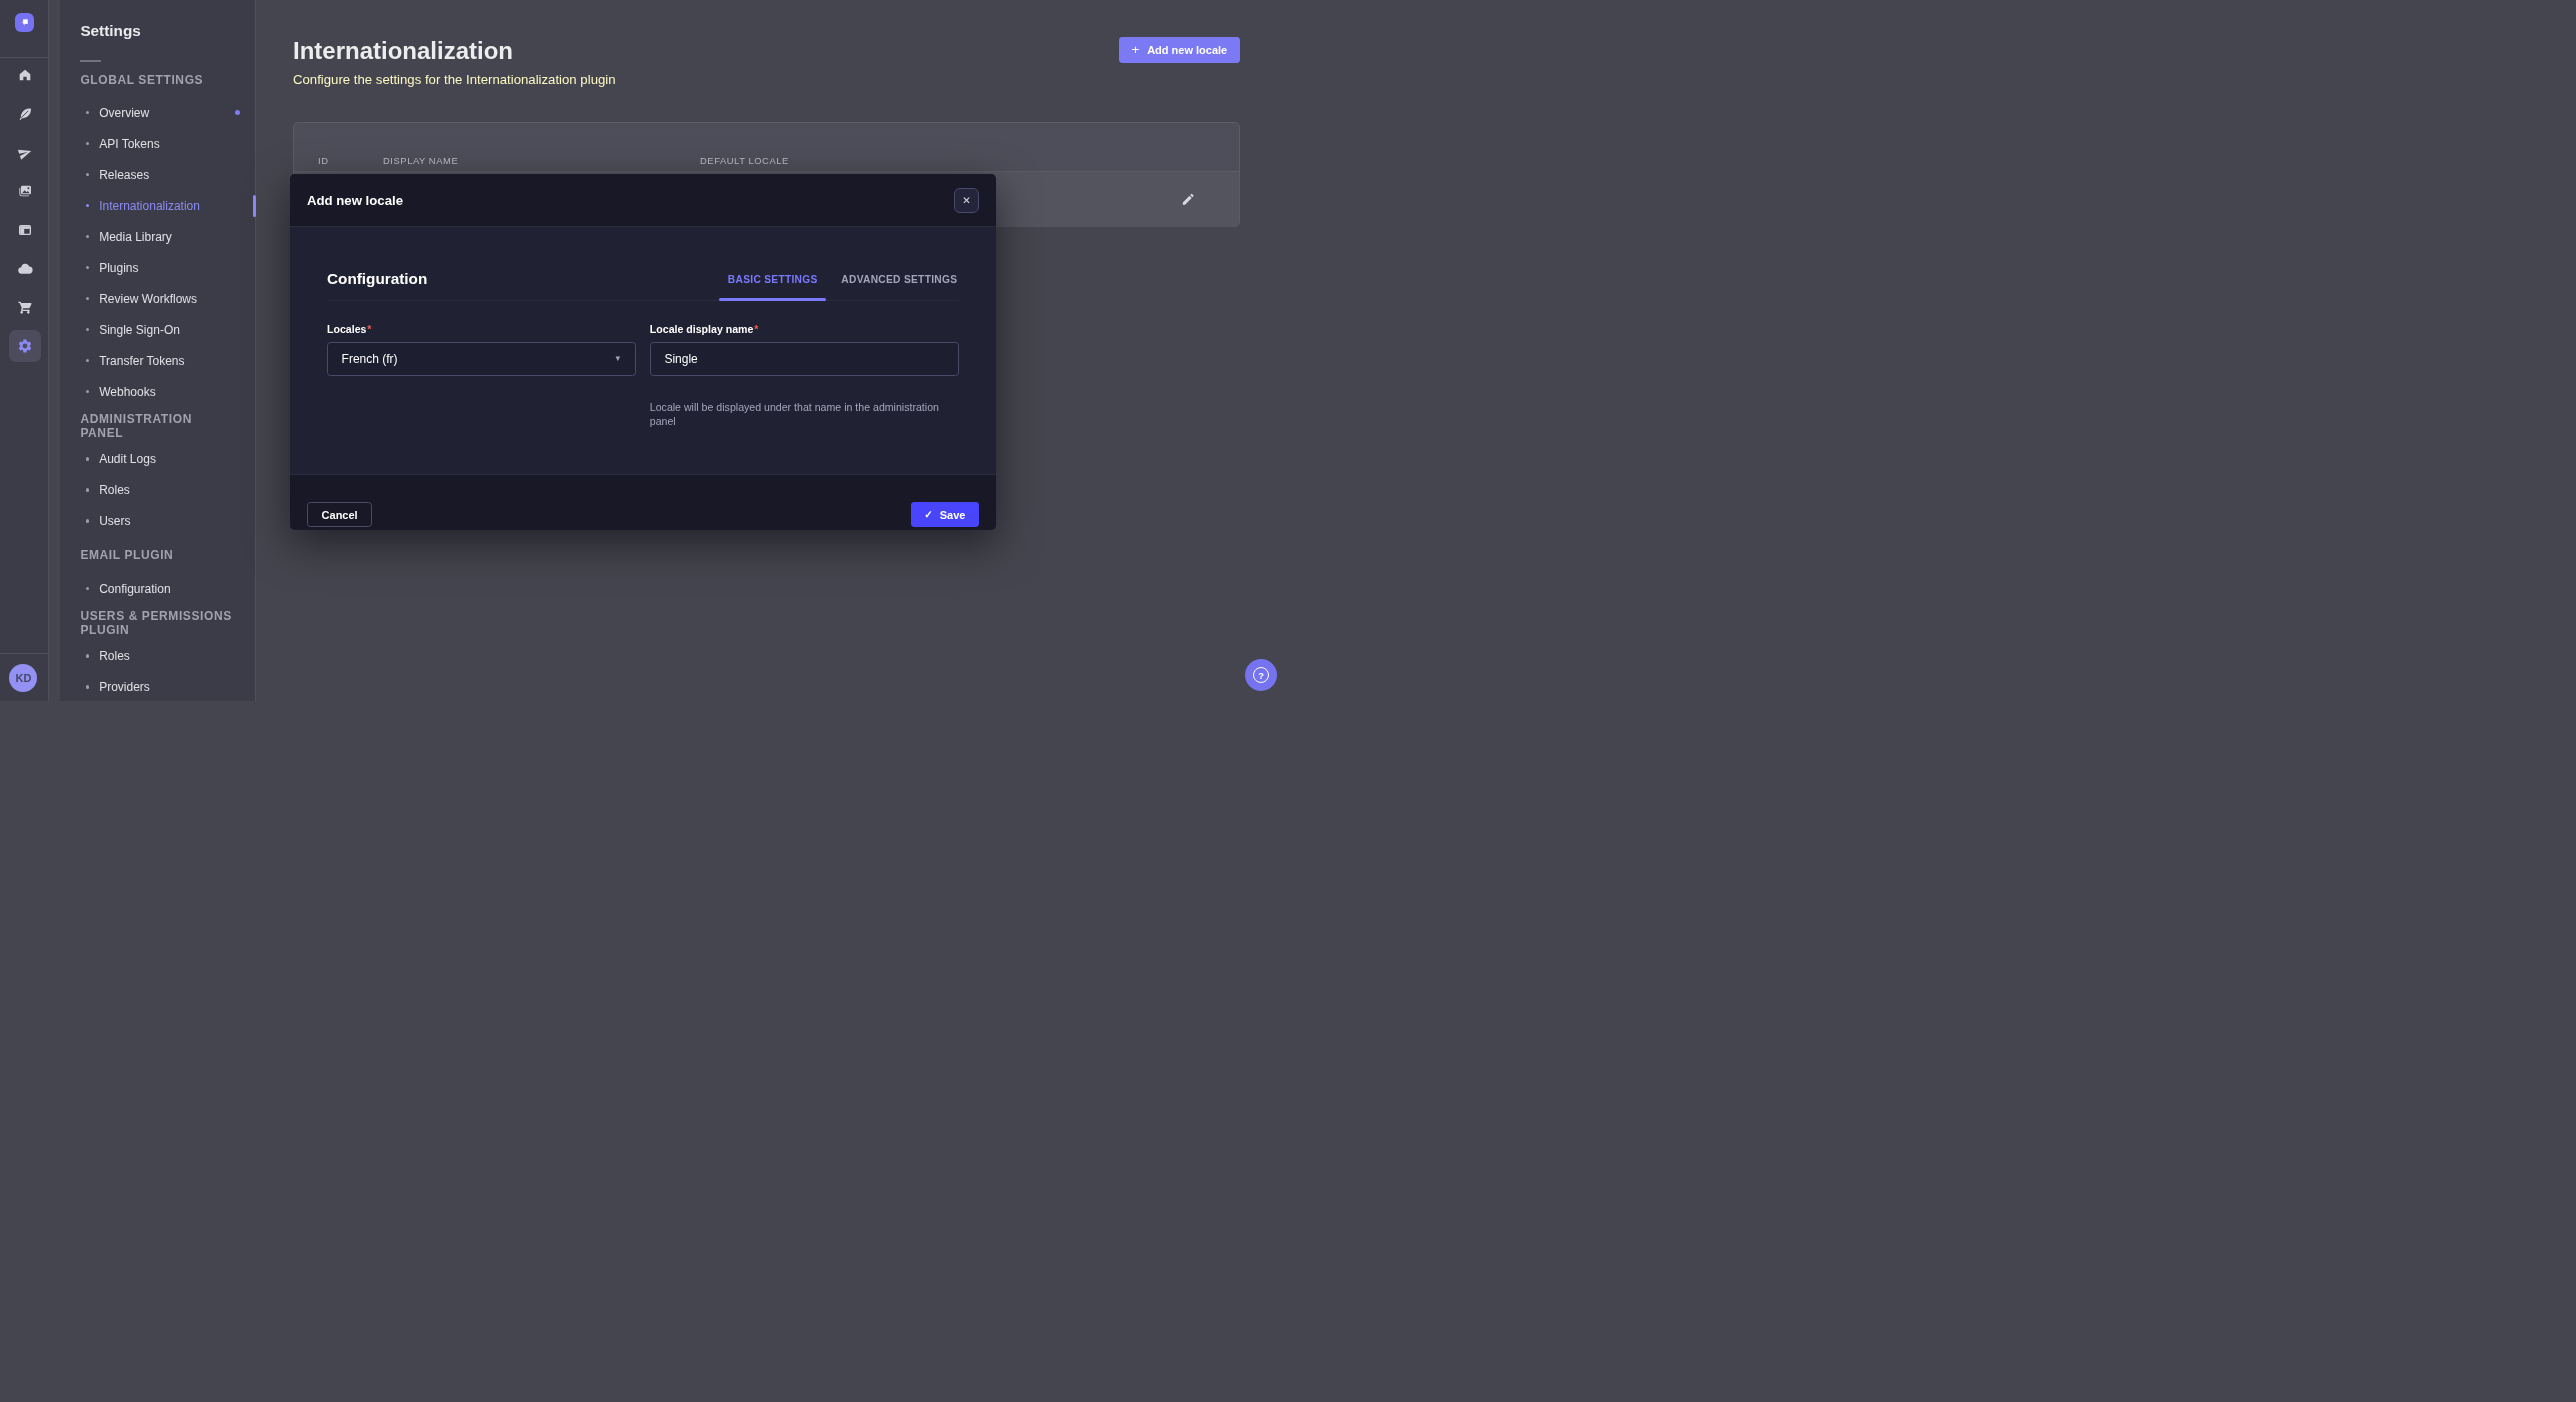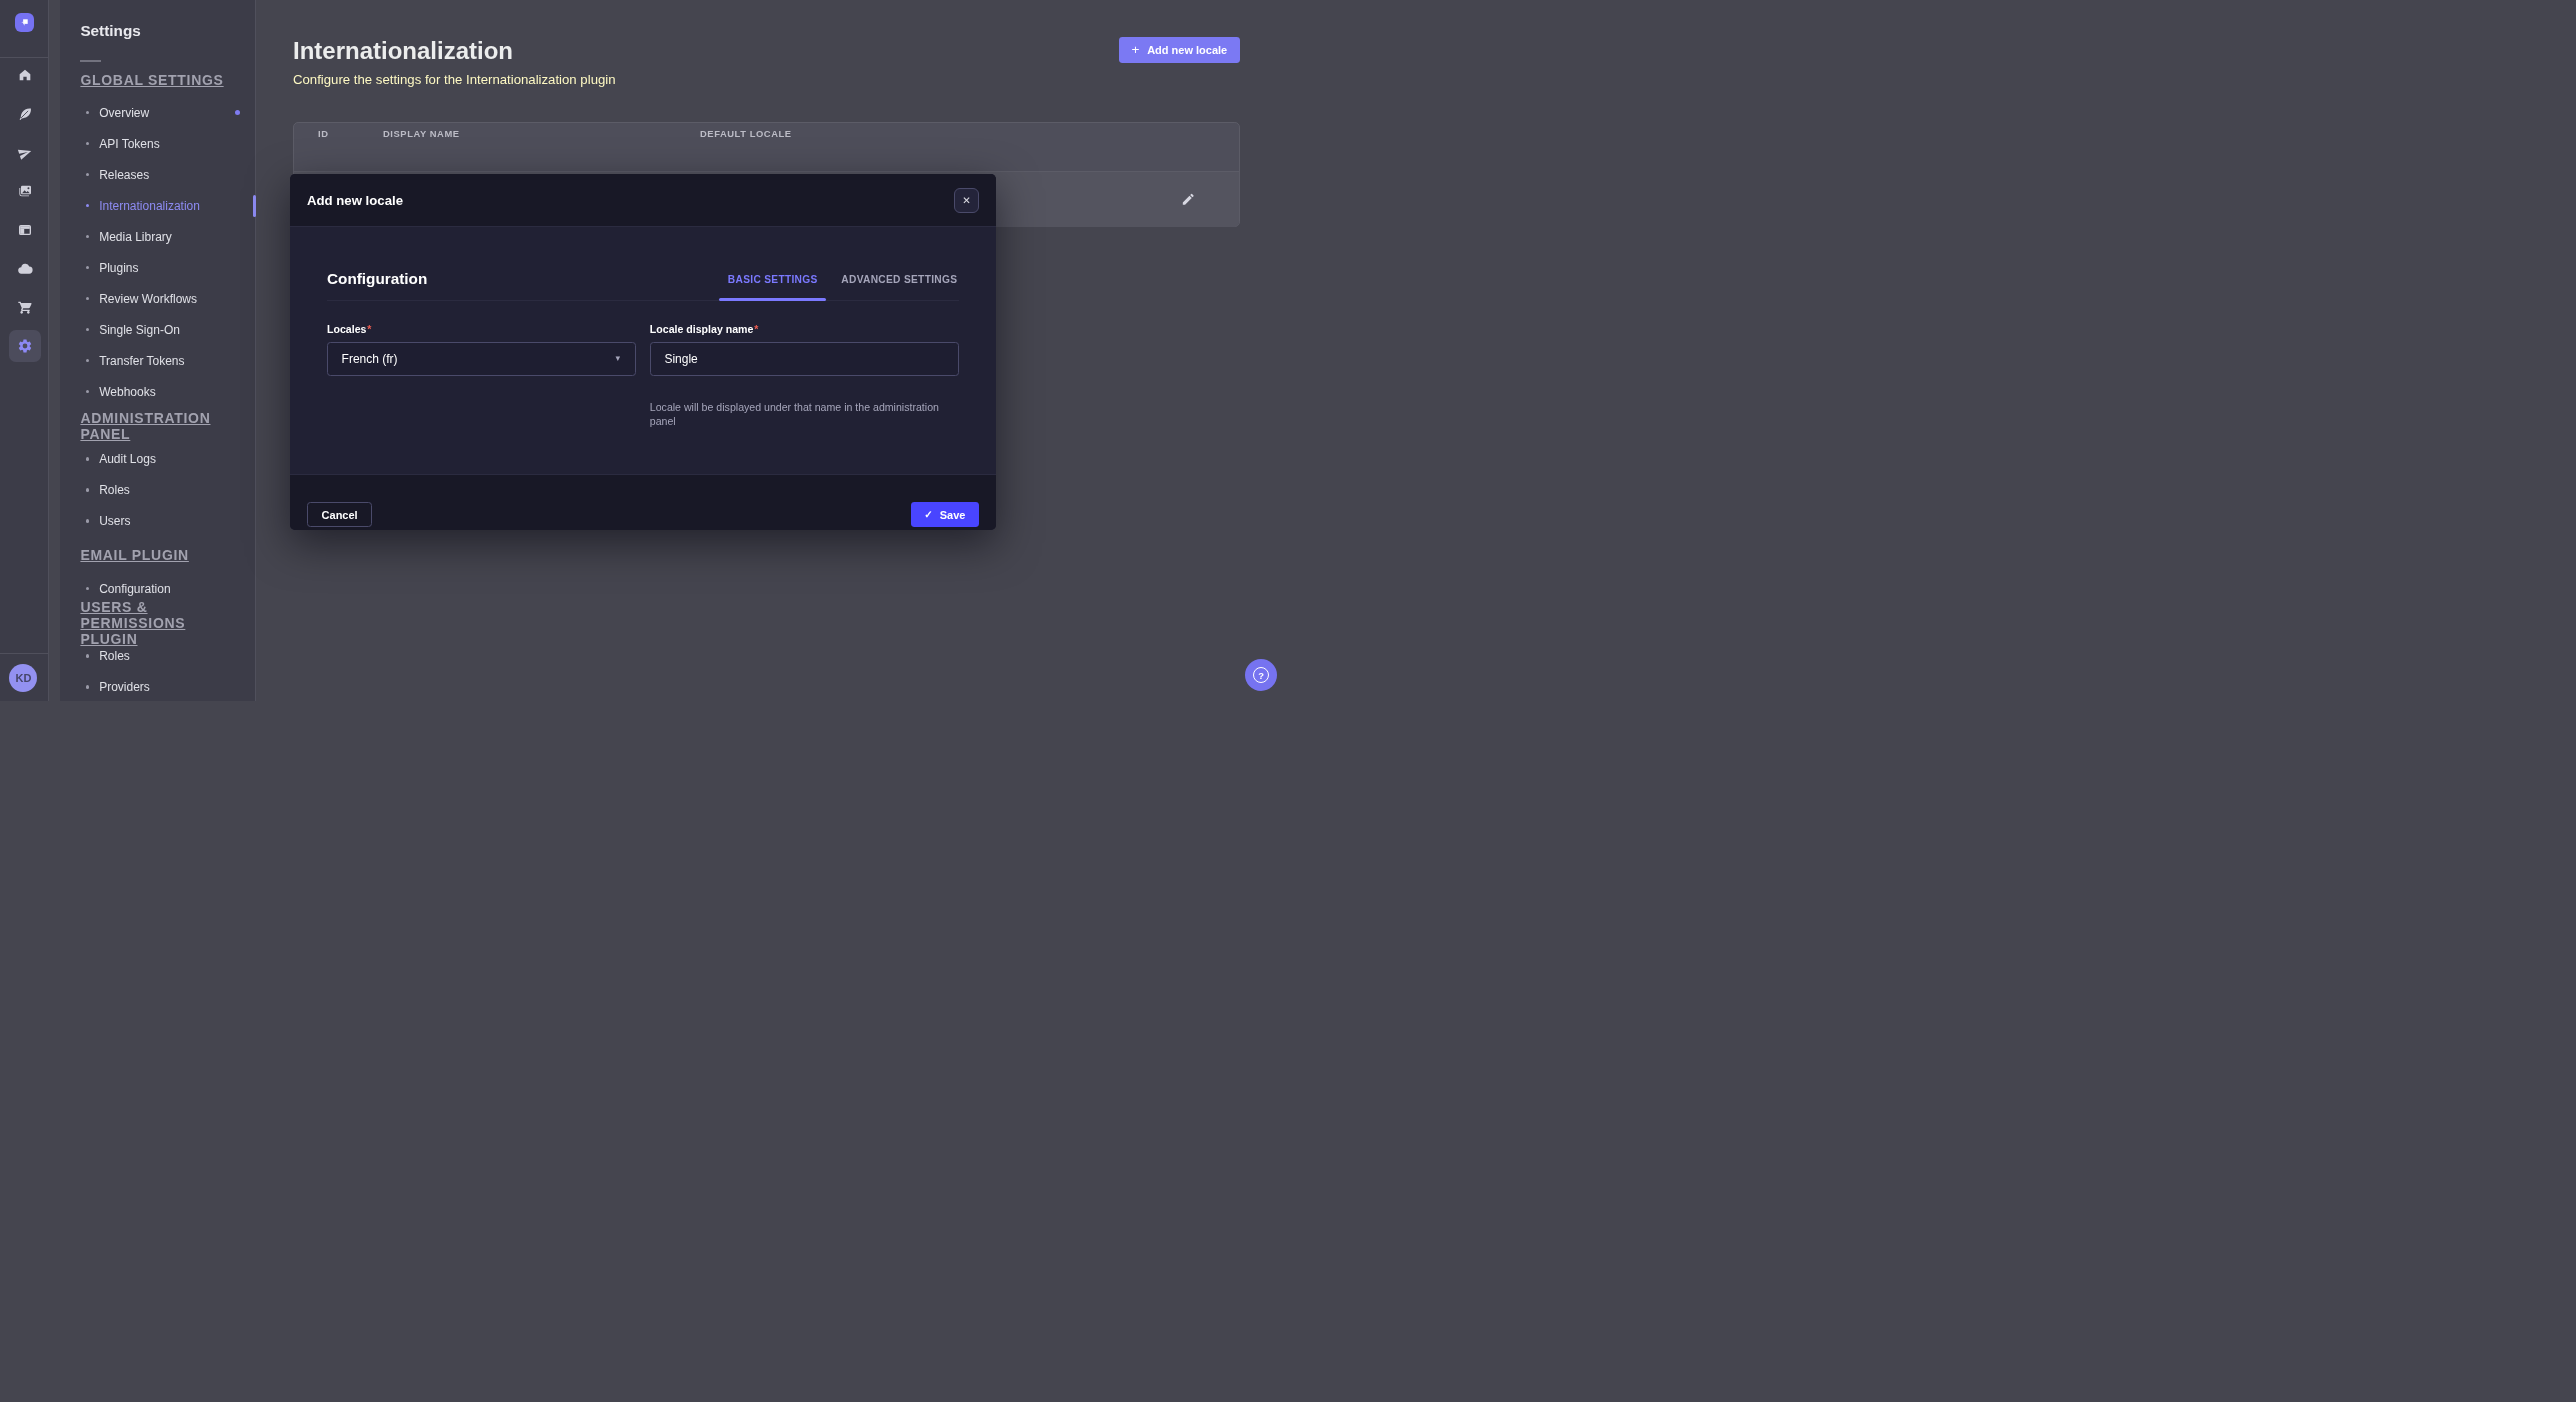--- a/index.html
+++ b/index.html
@@ -24,21 +24,21 @@
 
   
   .sidebar { position:absolute; left:60px; top:0; width:196px; height:100%;
              background:#3c3c48; border-right:0.9px solid #50505c; z-index:2; }
   .sb-title { position:absolute; left:20.4px; top:22px; font-size:15.3px; font-weight:700; color:#e9e9ee; }
   .sb-title-div { position:absolute; left:20.4px; top:60px; width:20.4px; height:1.7px; background:#73737f; }
   .sb-nav { position:absolute; top:66px; left:0; right:0; }
   .side-section { margin-top:5.1px; }
   .side-section:first-child { margin-top:0; }
   .side-label { height:27px; margin-bottom:4.3px; display:flex; align-items:center; padding:0 20.4px;
-                color:#a2a2af; font-size:14px; font-weight:700; letter-spacing:.05em;text-decoration:underline; }
+                color:#a2a2af; font-size:12px; font-weight:700; letter-spacing:.05em; }
   .side-item { height:31px; display:flex; align-items:center; gap:10.2px; padding:0 15.3px 0 25.6px;
                font-size:12px; color:#e0e1e7; position:relative; cursor:pointer; }
   .bullet { width:3.4px; height:3.4px; border-radius:50%; background:#9a9aa8; flex:none; }
   .side-item.active { color:#8d8bf2; }
   .side-item.active .bullet { background:#8d8bf2; }
   .side-item.active::after { content:""; position:absolute; right:-0.9px; top:4.3px; bottom:4.3px;
                              width:2.6px; border-radius:1.7px; background:#8d8bf2; }
   .notif { display:none; }
   .side-item.has-dot .notif { display:block; margin-left:auto; width:5.1px; height:5.1px;
                               border-radius:50%; background:#7f7cf2; }
@@ -48,21 +48,21 @@
   .page-title { position:absolute; left:48px; top:37px; font-size:24px; font-weight:700; color:#eceded; }
   .page-sub { position:absolute; left:48px; top:72px; font-size:13.2px; color:#fef9c3; }
   .add-btn { position:absolute; right:48px; top:37px; height:26.4px; padding:0 12.8px; border:none;
              border-radius:3.4px; background:#7b79f3; color:#fff; font-size:11px; font-weight:600;
              font-family:inherit; display:flex; align-items:center; gap:7.7px; cursor:pointer; }
   .add-btn .plus { font-size:13.6px; font-weight:400; line-height:1; margin-top:-0.9px; }
 
   .card { position:absolute; left:48px; right:48px; top:122px; height:105px;
           background:#4e4e5a; border:0.9px solid #5c5c67; border-radius:5.1px; }
   .thead { position:relative; height:49px; border-bottom:0.9px solid #5c5c67; }
-  .th { position:absolute; top:5px; font-size:9.4px; font-weight:700; letter-spacing:.06em; color:#bcbcc6; }
+  .th { position:absolute; top:32px; font-size:9.4px; font-weight:400; letter-spacing:.06em; color:#bcbcc6; }
   .trow { position:relative; height:55px; background:#54545f; border-radius:0 0 5.1px 5.1px; }
   .edit-btn { position:absolute; right:39px; top:15.3px; width:24px; height:24px; background:none;
               border:none; cursor:pointer; display:flex; align-items:center; justify-content:center; }
   .edit-btn svg { width:14.5px; height:14.5px; fill:#d8d8e2; }
 
   
   .modal { position:absolute; left:290px; top:174px; width:706px; height:356px; z-index:5;
            background:#212134; border-radius:5.1px; box-shadow:0 13.6px 41px rgba(0,0,10,.5); }
   .m-head { height:53px; background:#181826; border-bottom:0.9px solid #2b2b40; border-radius:5.1px 5.1px 0 0;
             display:flex; align-items:center; justify-content:space-between; padding:0 17px; }

